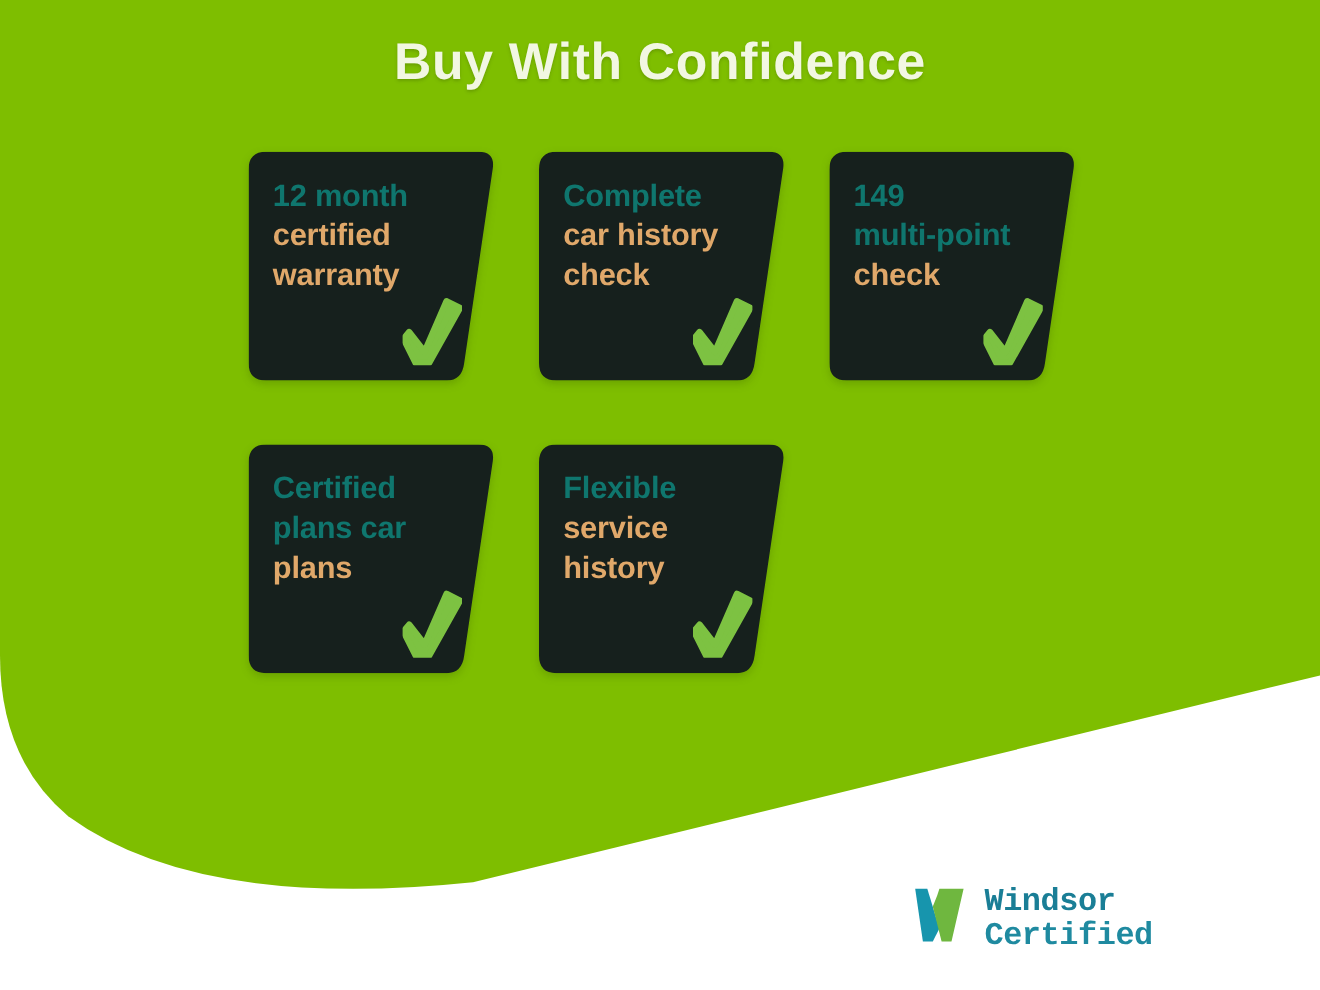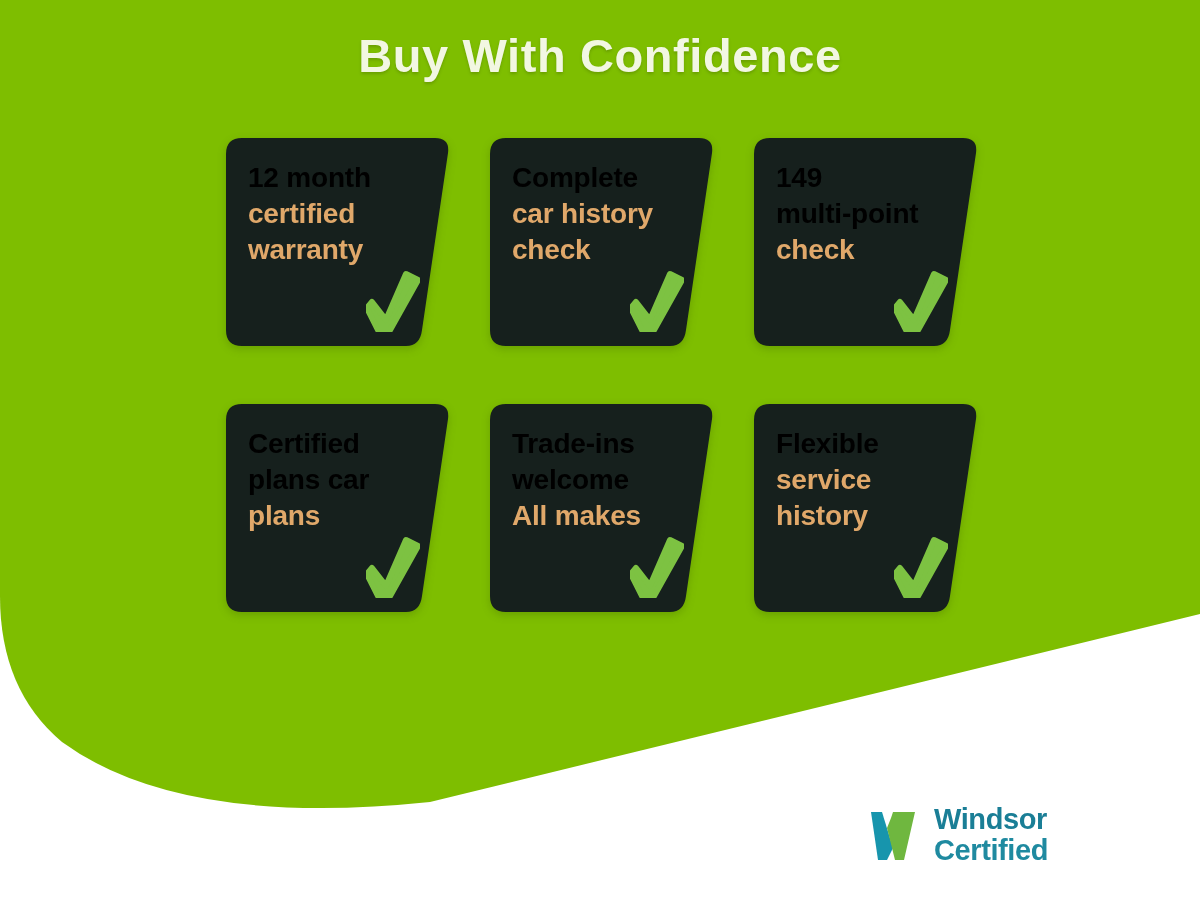--- a/index.html
+++ b/index.html
@@ -83,43 +83,43 @@
     z-index: 3;
     left: 22px;
     top: 22px;
     right: 46px;
     font-size: 28px;
     font-weight: bold;
     line-height: 1.29;
     letter-spacing: -0.2px;
   }
   .card-text .ln { display: block; white-space: nowrap; }
-  .ln.w { color: #000000; }
+  .ln.w { color: #0f766e; }
   .ln.o { color: #e0a86a; }
 
   
   .tick {
     position: absolute;
     z-index: 4;
     width: 54px;
     height: 62px;
     right: 34px;
     bottom: 14px;
   }
   .tick svg { display: block; width: 100%; height: 100%; }
 
   
   .brand {
     position: absolute;
     z-index: 6;
     right: 44px;
     bottom: 34px;
     display: flex;
-    align-items: center;
     gap: 11px;
+    font-family: Liberation Mono, monospace;
   }
   .brand-mark { width: 56px; height: 54px; flex: 0 0 56px; }
   .brand-mark svg { display: block; width: 100%; height: 100%; }
   .brand-words {
     display: flex;
     flex-direction: column;
     line-height: 1.07;
     font-size: 29px;
     font-weight: bold;
     letter-spacing: -0.4px;
@@ -213,37 +213,20 @@
           <span class="ln w">plans car</span>
           <span class="ln o">plans</span>
         </div>
         <div class="tick">
           <svg viewBox="0 0 54 62">
             <path d="M 6,32 L 20,50 L 40,4 L 52,10 L 24,60 L 12,60 L 1,38 Z" fill="#7dc242" stroke="#7dc242" stroke-width="6" stroke-linejoin="round" stroke-linecap="round"></path>
           </svg>
         </div>
       </div>
 
-      <div class="card">
-        <div class="card-shape">
-          <svg viewBox="0 0 228 208" preserveAspectRatio="none">
-            <path d="M 16,0 L 209,0 Q 224,0 222,15 L 196,192 Q 194,208 180,208 L 16,208 Q 0,208 0,192 L 0,16 Q 0,0 16,0 Z" fill="#16201d"></path>
-          </svg>
-        </div>
-        <div class="card-text">
-          <span class="ln w">Trade-ins</span>
-          <span class="ln w">welcome</span>
-          <span class="ln o">All makes</span>
-        </div>
-        <div class="tick">
-          <svg viewBox="0 0 54 62">
-            <path d="M 6,32 L 20,50 L 40,4 L 52,10 L 24,60 L 12,60 L 1,38 Z" fill="#7dc242" stroke="#7dc242" stroke-width="6" stroke-linejoin="round" stroke-linecap="round"></path>
-          </svg>
-        </div>
-      </div>
 
       <div class="card">
         <div class="card-shape">
           <svg viewBox="0 0 228 208" preserveAspectRatio="none">
             <path d="M 16,0 L 209,0 Q 224,0 222,15 L 196,192 Q 194,208 180,208 L 16,208 Q 0,208 0,192 L 0,16 Q 0,0 16,0 Z" fill="#16201d"></path>
           </svg>
         </div>
         <div class="card-text">
           <span class="ln w">Flexible</span>
           <span class="ln o">service</span>

